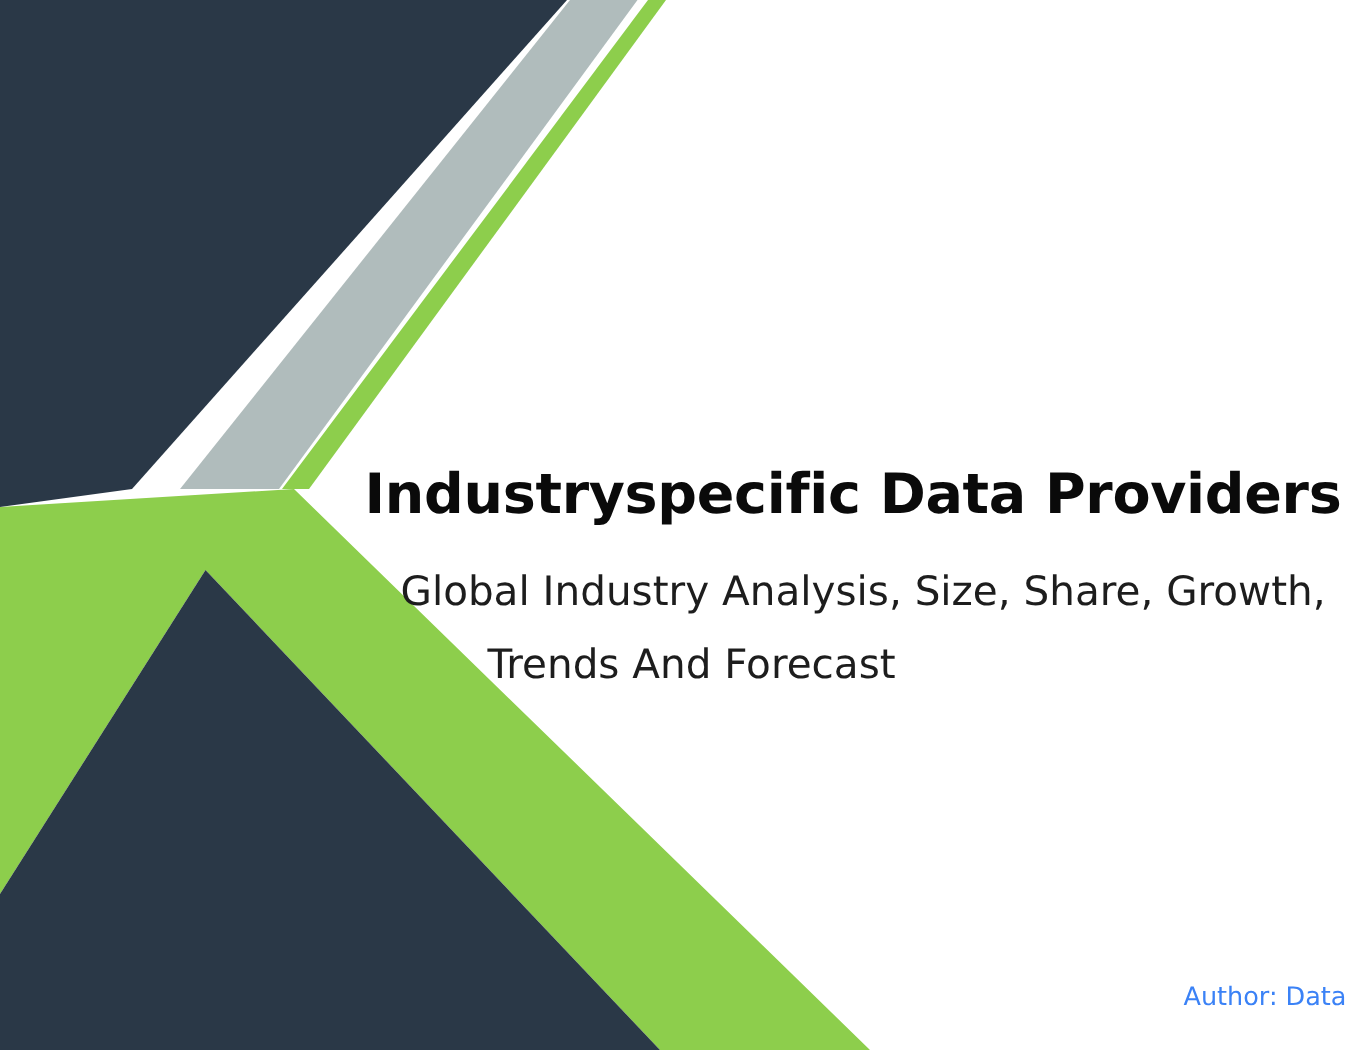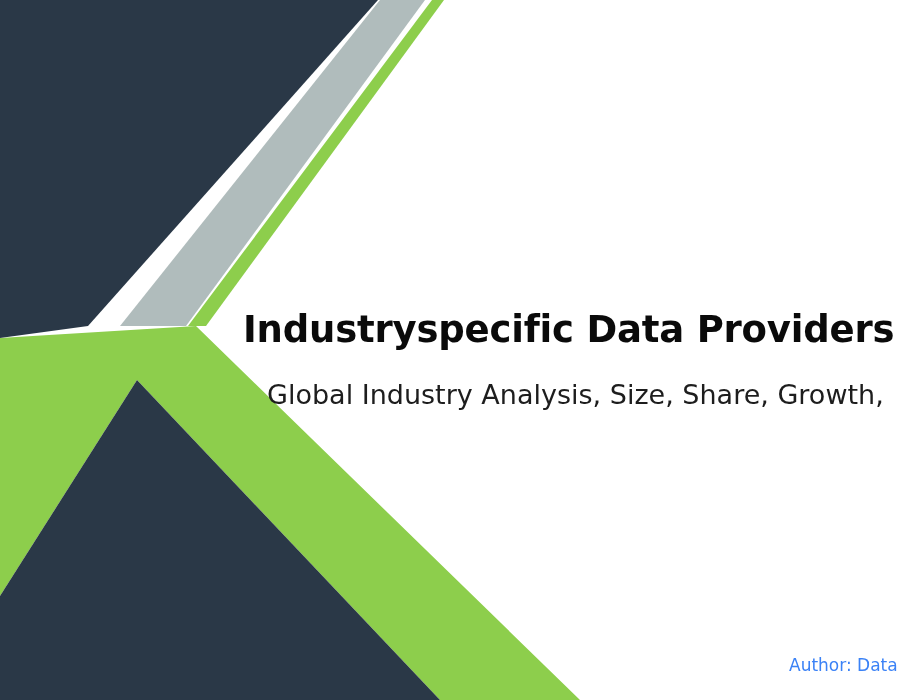--- a/index.html
+++ b/index.html
@@ -104,18 +104,19 @@
     <polygon points="0,326 88,326 0,338" fill="#2a3847"></polygon>
 
   </svg>
 
   <div class="text-layer">
 
     <div class="title">Industryspecific Data Providers</div>
 
     <div class="subtitle">Global  Industry Analysis, Size, Share, Growth,</div>
 
+    <div class="subtitle-line-2">Trends  And Forecast</div>
 
     <div class="author">Author: Data</div>
 
   </div>
 
 </div>
 
 </body></html>

